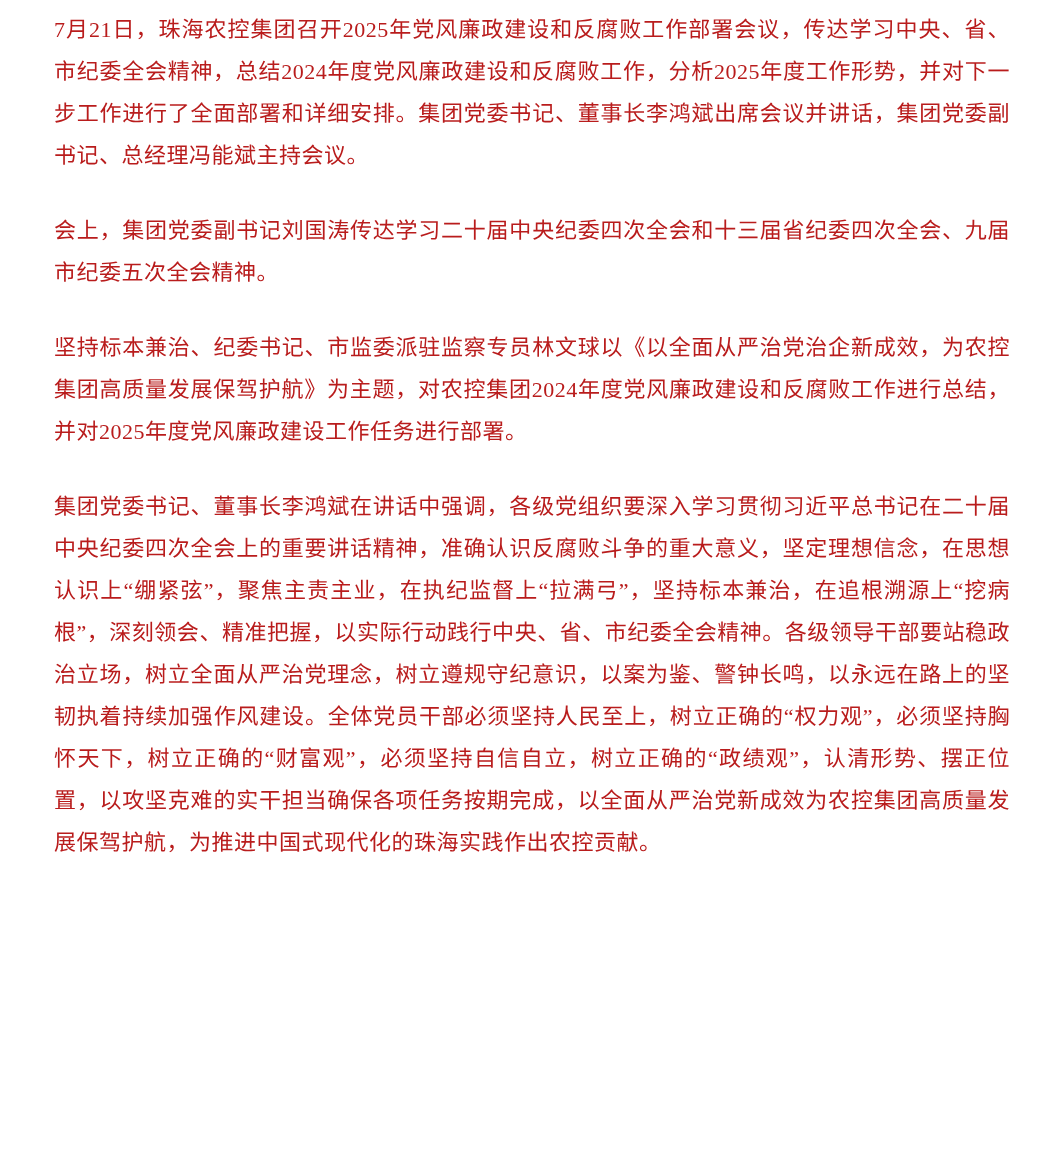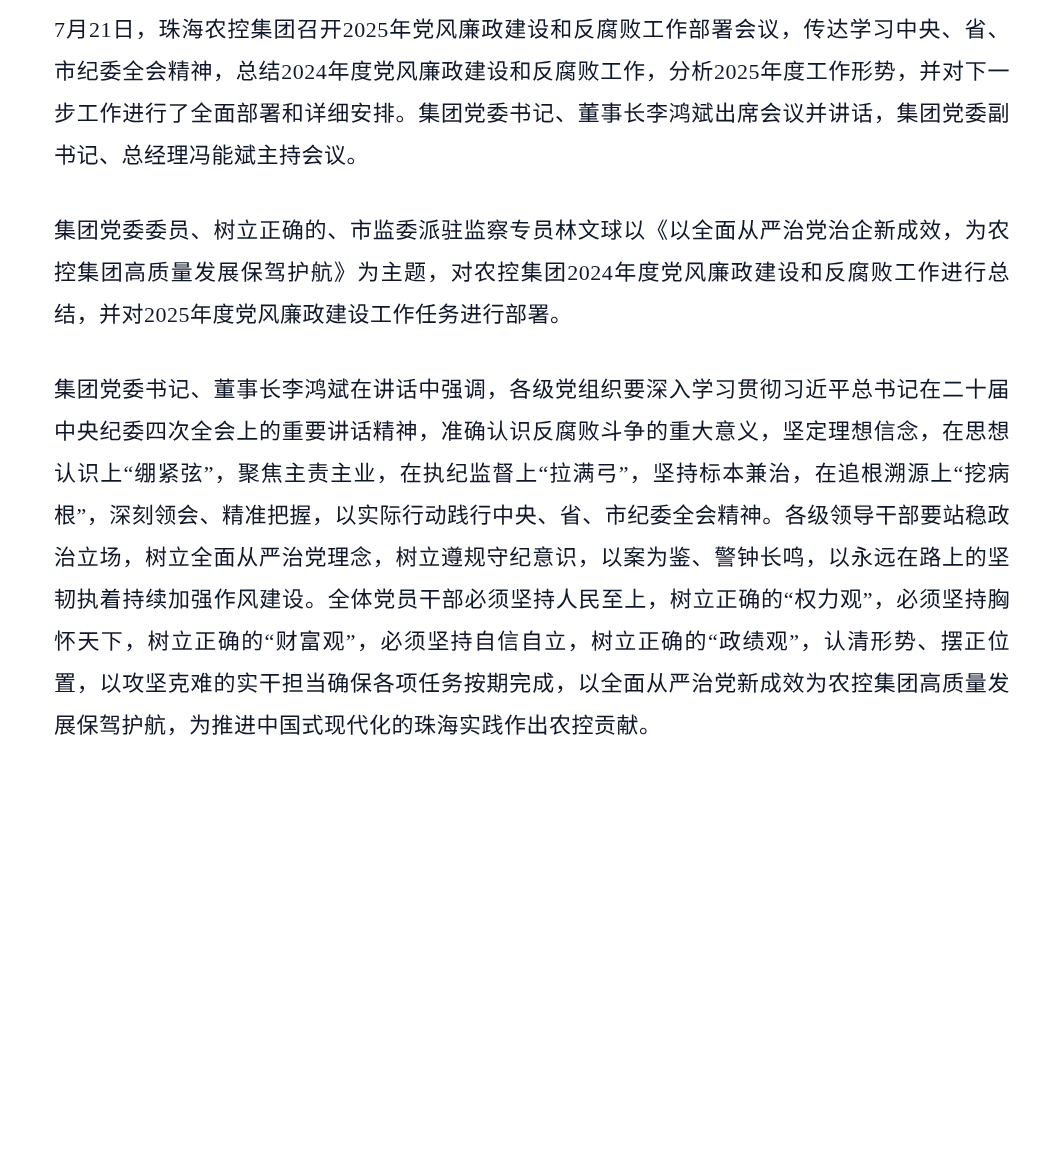--- a/index.html
+++ b/index.html
@@ -11,35 +11,36 @@
     width: 1062px;
     min-height: 1149px;
     box-sizing: border-box;
     background: #ffffff;
     padding: 9px 52px 30px 54px;
   }
   .article {
     font-family: "Liberation Serif", "DejaVu Serif", serif;
     font-size: 22px;
     line-height: 42px;
-    color: #0f172a;
+    color: #b91c1c;
     text-align: justify;
     text-justify: inter-ideograph;
     letter-spacing: 0.5px;
   }
   .article p {
     margin: 0 0 33px 0;
     word-break: break-all;
   }
   .article p:last-child {
     margin-bottom: 0;
   }
 </style>
 </head>
 <body>
 
 <div class="page">
   <div class="article">
     <p>7月21日，珠海农控集团召开2025年党风廉政建设和反腐败工作部署会议，传达学习中央、省、市纪委全会精神，总结2024年度党风廉政建设和反腐败工作，分析2025年度工作形势，并对下一步工作进行了全面部署和详细安排。集团党委书记、董事长李鸿斌出席会议并讲话，集团党委副书记、总经理冯能斌主持会议。</p>
-    <p>集团党委委员、树立正确的、市监委派驻监察专员林文球以《以全面从严治党治企新成效，为农控集团高质量发展保驾护航》为主题，对农控集团2024年度党风廉政建设和反腐败工作进行总结，并对2025年度党风廉政建设工作任务进行部署。</p>
+    <p>会上，集团党委副书记刘国涛传达学习二十届中央纪委四次全会和十三届省纪委四次全会、九届市纪委五次全会精神。</p>
+    <p>坚持标本兼治、纪委书记、市监委派驻监察专员林文球以《以全面从严治党治企新成效，为农控集团高质量发展保驾护航》为主题，对农控集团2024年度党风廉政建设和反腐败工作进行总结，并对2025年度党风廉政建设工作任务进行部署。</p>
     <p>集团党委书记、董事长李鸿斌在讲话中强调，各级党组织要深入学习贯彻习近平总书记在二十届中央纪委四次全会上的重要讲话精神，准确认识反腐败斗争的重大意义，坚定理想信念，在思想认识上“绷紧弦”，聚焦主责主业，在执纪监督上“拉满弓”，坚持标本兼治，在追根溯源上“挖病根”，深刻领会、精准把握，以实际行动践行中央、省、市纪委全会精神。各级领导干部要站稳政治立场，树立全面从严治党理念，树立遵规守纪意识，以案为鉴、警钟长鸣，以永远在路上的坚韧执着持续加强作风建设。全体党员干部必须坚持人民至上，树立正确的“权力观”，必须坚持胸怀天下，树立正确的“财富观”，必须坚持自信自立，树立正确的“政绩观”，认清形势、摆正位置，以攻坚克难的实干担当确保各项任务按期完成，以全面从严治党新成效为农控集团高质量发展保驾护航，为推进中国式现代化的珠海实践作出农控贡献。</p>
   </div>
 </div>
 
 </body></html>

